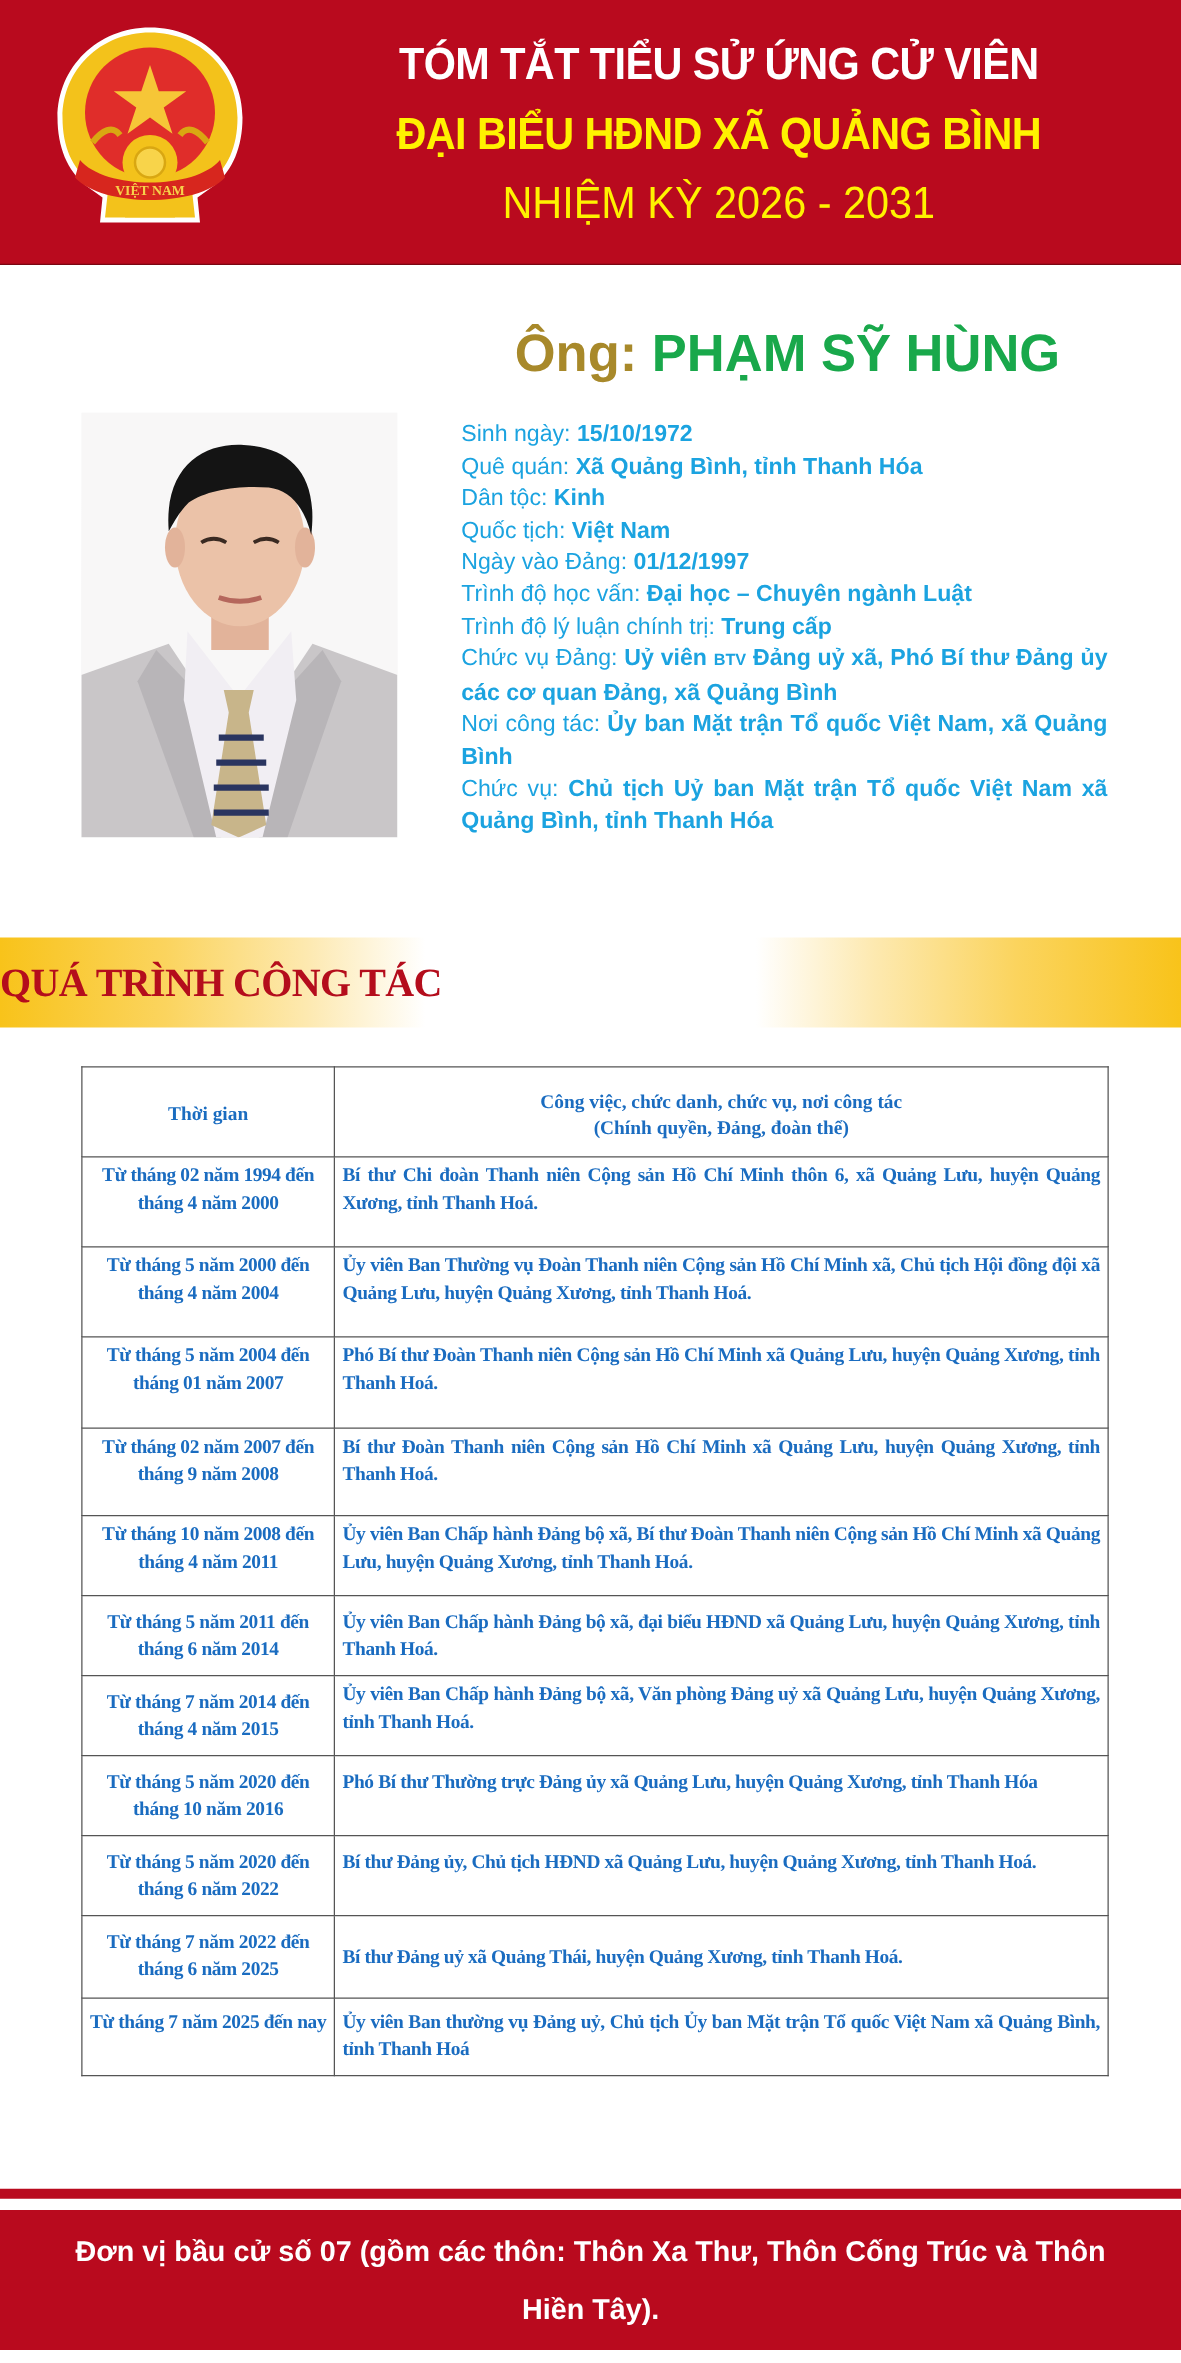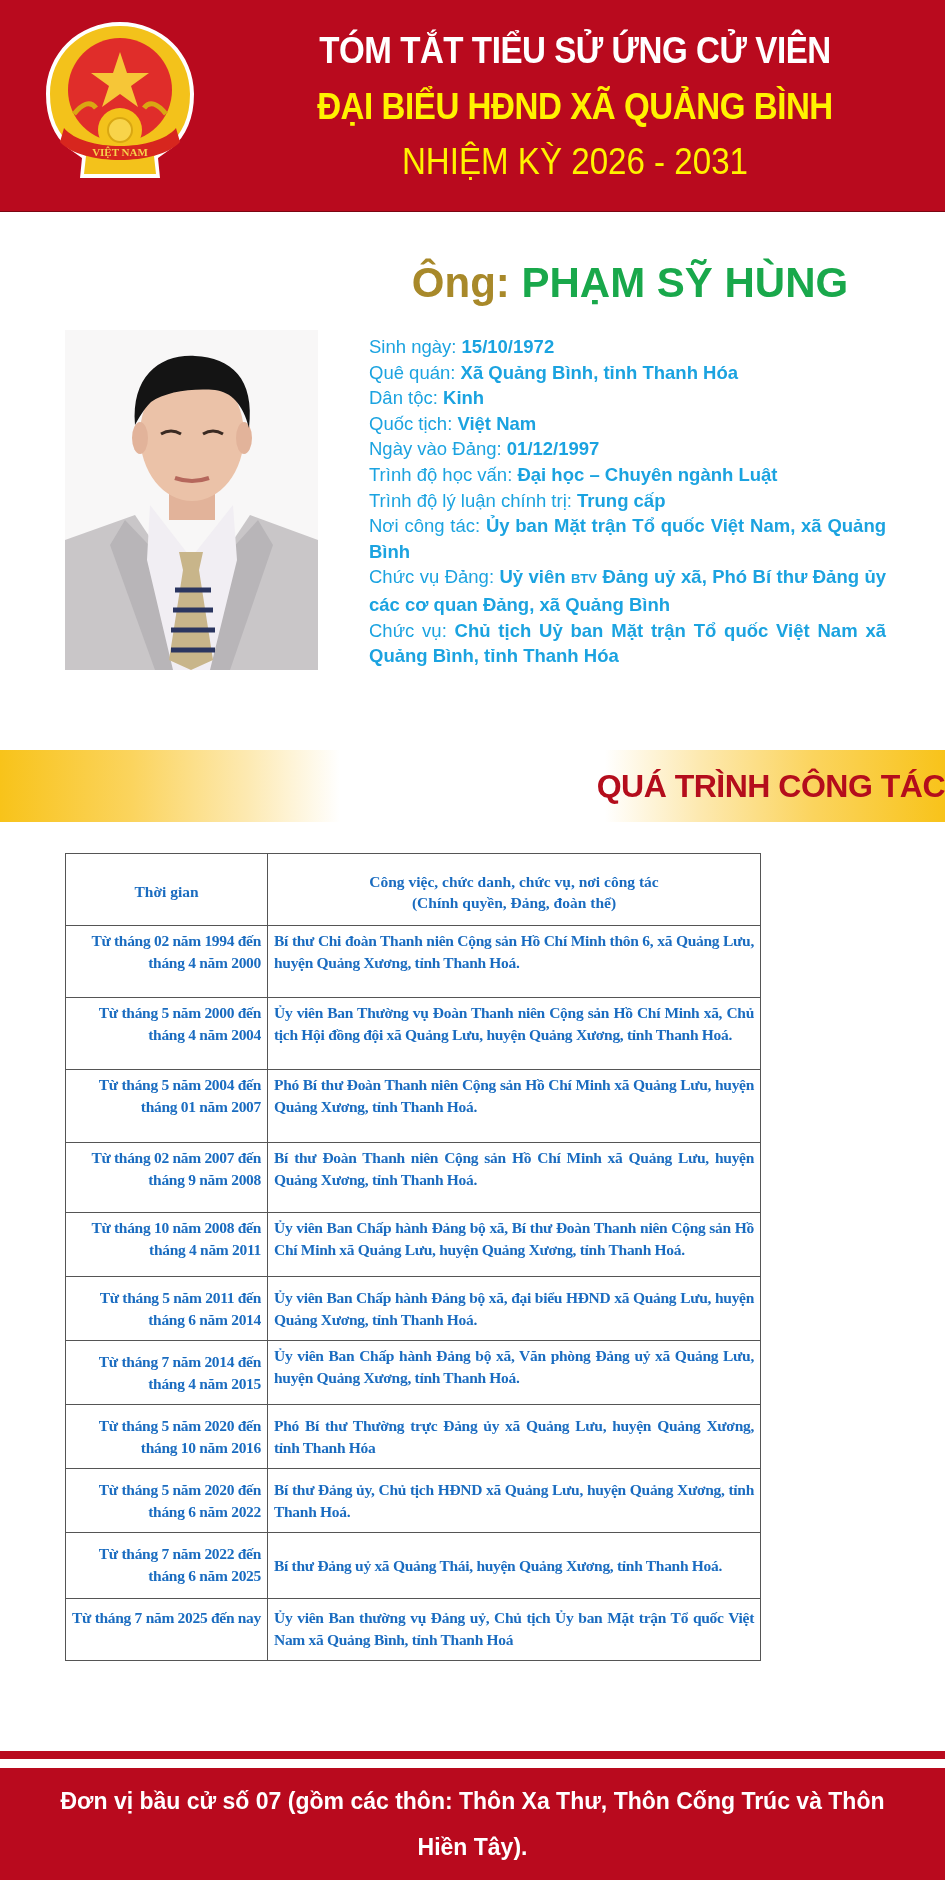--- a/index.html
+++ b/index.html
@@ -46,40 +46,40 @@
   .info .val { font-weight: bold; }
   .info .small { font-size: 13px; }
 
   
   .banner {
     position: absolute; left: 0; top: 750px; width: 945px; height: 72px;
     background: linear-gradient(90deg, #f8c31a 0%, #fbd45e 14%, #fde9b0 26%, #ffffff 36%, #ffffff 64%, #fde9b0 74%, #fbd45e 86%, #f8c31a 100%);
   }
   .banner-title {
     position: absolute; left: 0; top: 0; width: 945px; height: 72px;
-    text-align: right; line-height: 72px;
-    color: #b40d1c; font-size: 32px; font-weight: bold; letter-spacing: -0.5px;
+    text-align: left; line-height: 72px;
+    color: #b40d1c; font-size: 32px; font-weight: bold; letter-spacing: -0.5px; font-family: Liberation Serif, serif;
   }
 
   
   .work-table {
-    position: absolute; left: 65px; top: 853px; width: 696px;
+    position: absolute; left: 65px; top: 853px; width: 822px;
     border-collapse: collapse;
     font-family: "Liberation Serif", serif;
     color: #1a6cc0; font-weight: bold;
   }
   .work-table td, .work-table th {
     border: 1.5px solid #555555; vertical-align: top;
     padding: 4px 6px 0 6px;
   }
   .work-table th {
     height: 72px; vertical-align: middle; text-align: center;
     font-size: 15.5px; line-height: 21px; color: #1a6cc0;
   }
-  .work-table td.col-time { width: 202px; font-size: 15.5px; line-height: 22px; text-align: right; }
+  .work-table td.col-time { width: 202px; font-size: 15.5px; line-height: 22px; text-align: center; }
   .work-table td.col-desc { font-size: 15.5px; line-height: 22px; text-align: justify; margin-top: 32px; }
   .work-table td { letter-spacing: -0.3px; }
 
   
   .footer-stripe { position: absolute; left: 0; top: 1751px; width: 945px; height: 8px; background: #b90a1e; }
   .footer {
     position: absolute; left: 0; top: 1768px; width: 945px; height: 112px;
     background: #b90a1e; color: #ffffff;
     text-align: center; font-size: 23px; font-weight: bold; line-height: 46px;
     padding: 10px 40px 0 40px;
@@ -153,22 +153,22 @@
 </div>
 
 <div class="info">
   <div class="row"><span class="lbl">Sinh ngày: </span><span class="val">15/10/1972</span></div>
   <div class="row"><span class="lbl">Quê quán: </span><span class="val">Xã Quảng Bình, tỉnh Thanh Hóa</span></div>
   <div class="row"><span class="lbl">Dân tộc: </span><span class="val">Kinh</span></div>
   <div class="row"><span class="lbl">Quốc tịch: </span><span class="val">Việt Nam</span></div>
   <div class="row"><span class="lbl">Ngày vào Đảng: </span><span class="val">01/12/1997</span></div>
   <div class="row"><span class="lbl">Trình độ học vấn: </span><span class="val">Đại học – Chuyên ngành Luật</span></div>
   <div class="row"><span class="lbl">Trình độ lý luận chính trị: </span><span class="val">Trung cấp</span></div>
+  <div class="row"><span class="lbl">Chức vụ Đảng: </span><span class="val">Uỷ viên </span><span class="val small">BTV</span><span class="val"> Đảng uỷ xã, Phó Bí thư Đảng ủy các cơ quan Đảng, xã Quảng Bình</span></div>
   <div class="row"><span class="lbl">Nơi công tác: </span><span class="val">Ủy ban Mặt trận Tổ quốc Việt Nam, xã Quảng Bình</span></div>
-  <div class="row"><span class="lbl">Chức vụ Đảng: </span><span class="val">Uỷ viên </span><span class="val small">BTV</span><span class="val"> Đảng uỷ xã, Phó Bí thư Đảng ủy các cơ quan Đảng, xã Quảng Bình</span></div>
   <div class="row"><span class="lbl">Chức vụ: </span><span class="val">Chủ tịch Uỷ ban Mặt trận Tổ quốc Việt Nam xã Quảng Bình, tỉnh Thanh Hóa</span></div>
 </div>
 
 <div class="banner">
   <div class="banner-title">QUÁ TRÌNH CÔNG TÁC</div>
 </div>
 
 <table class="work-table">
   <tbody>
       <tr>

